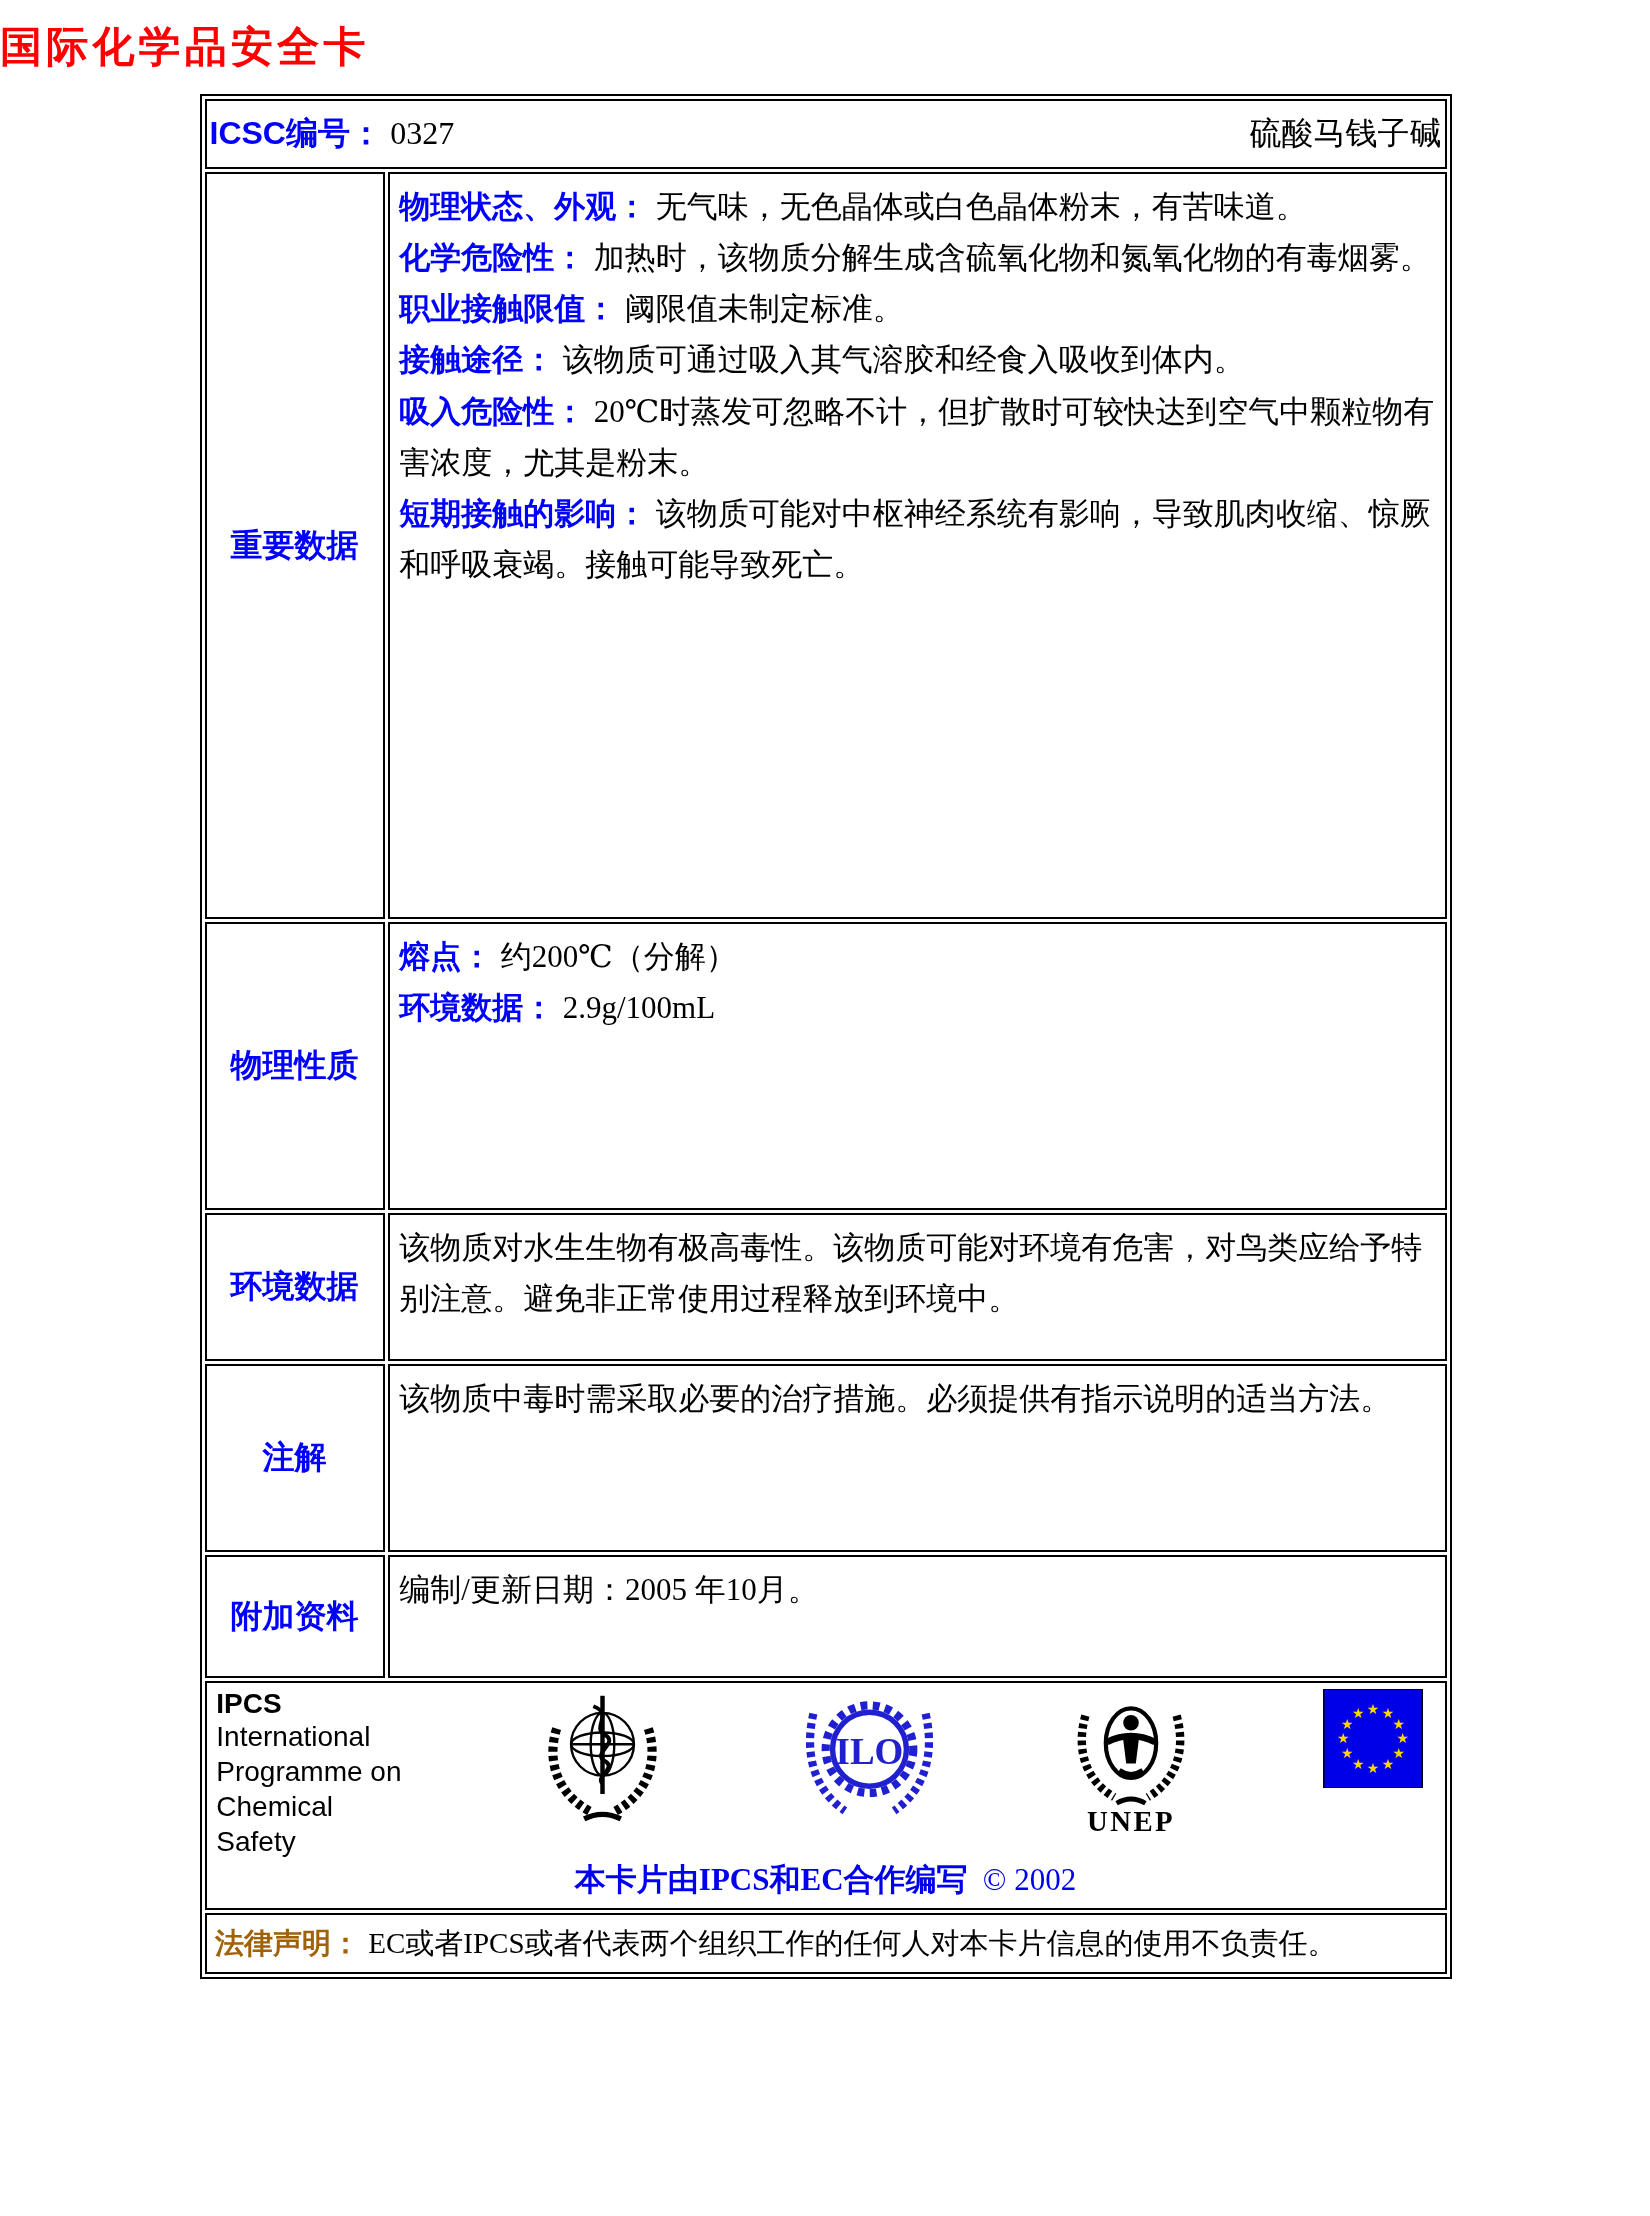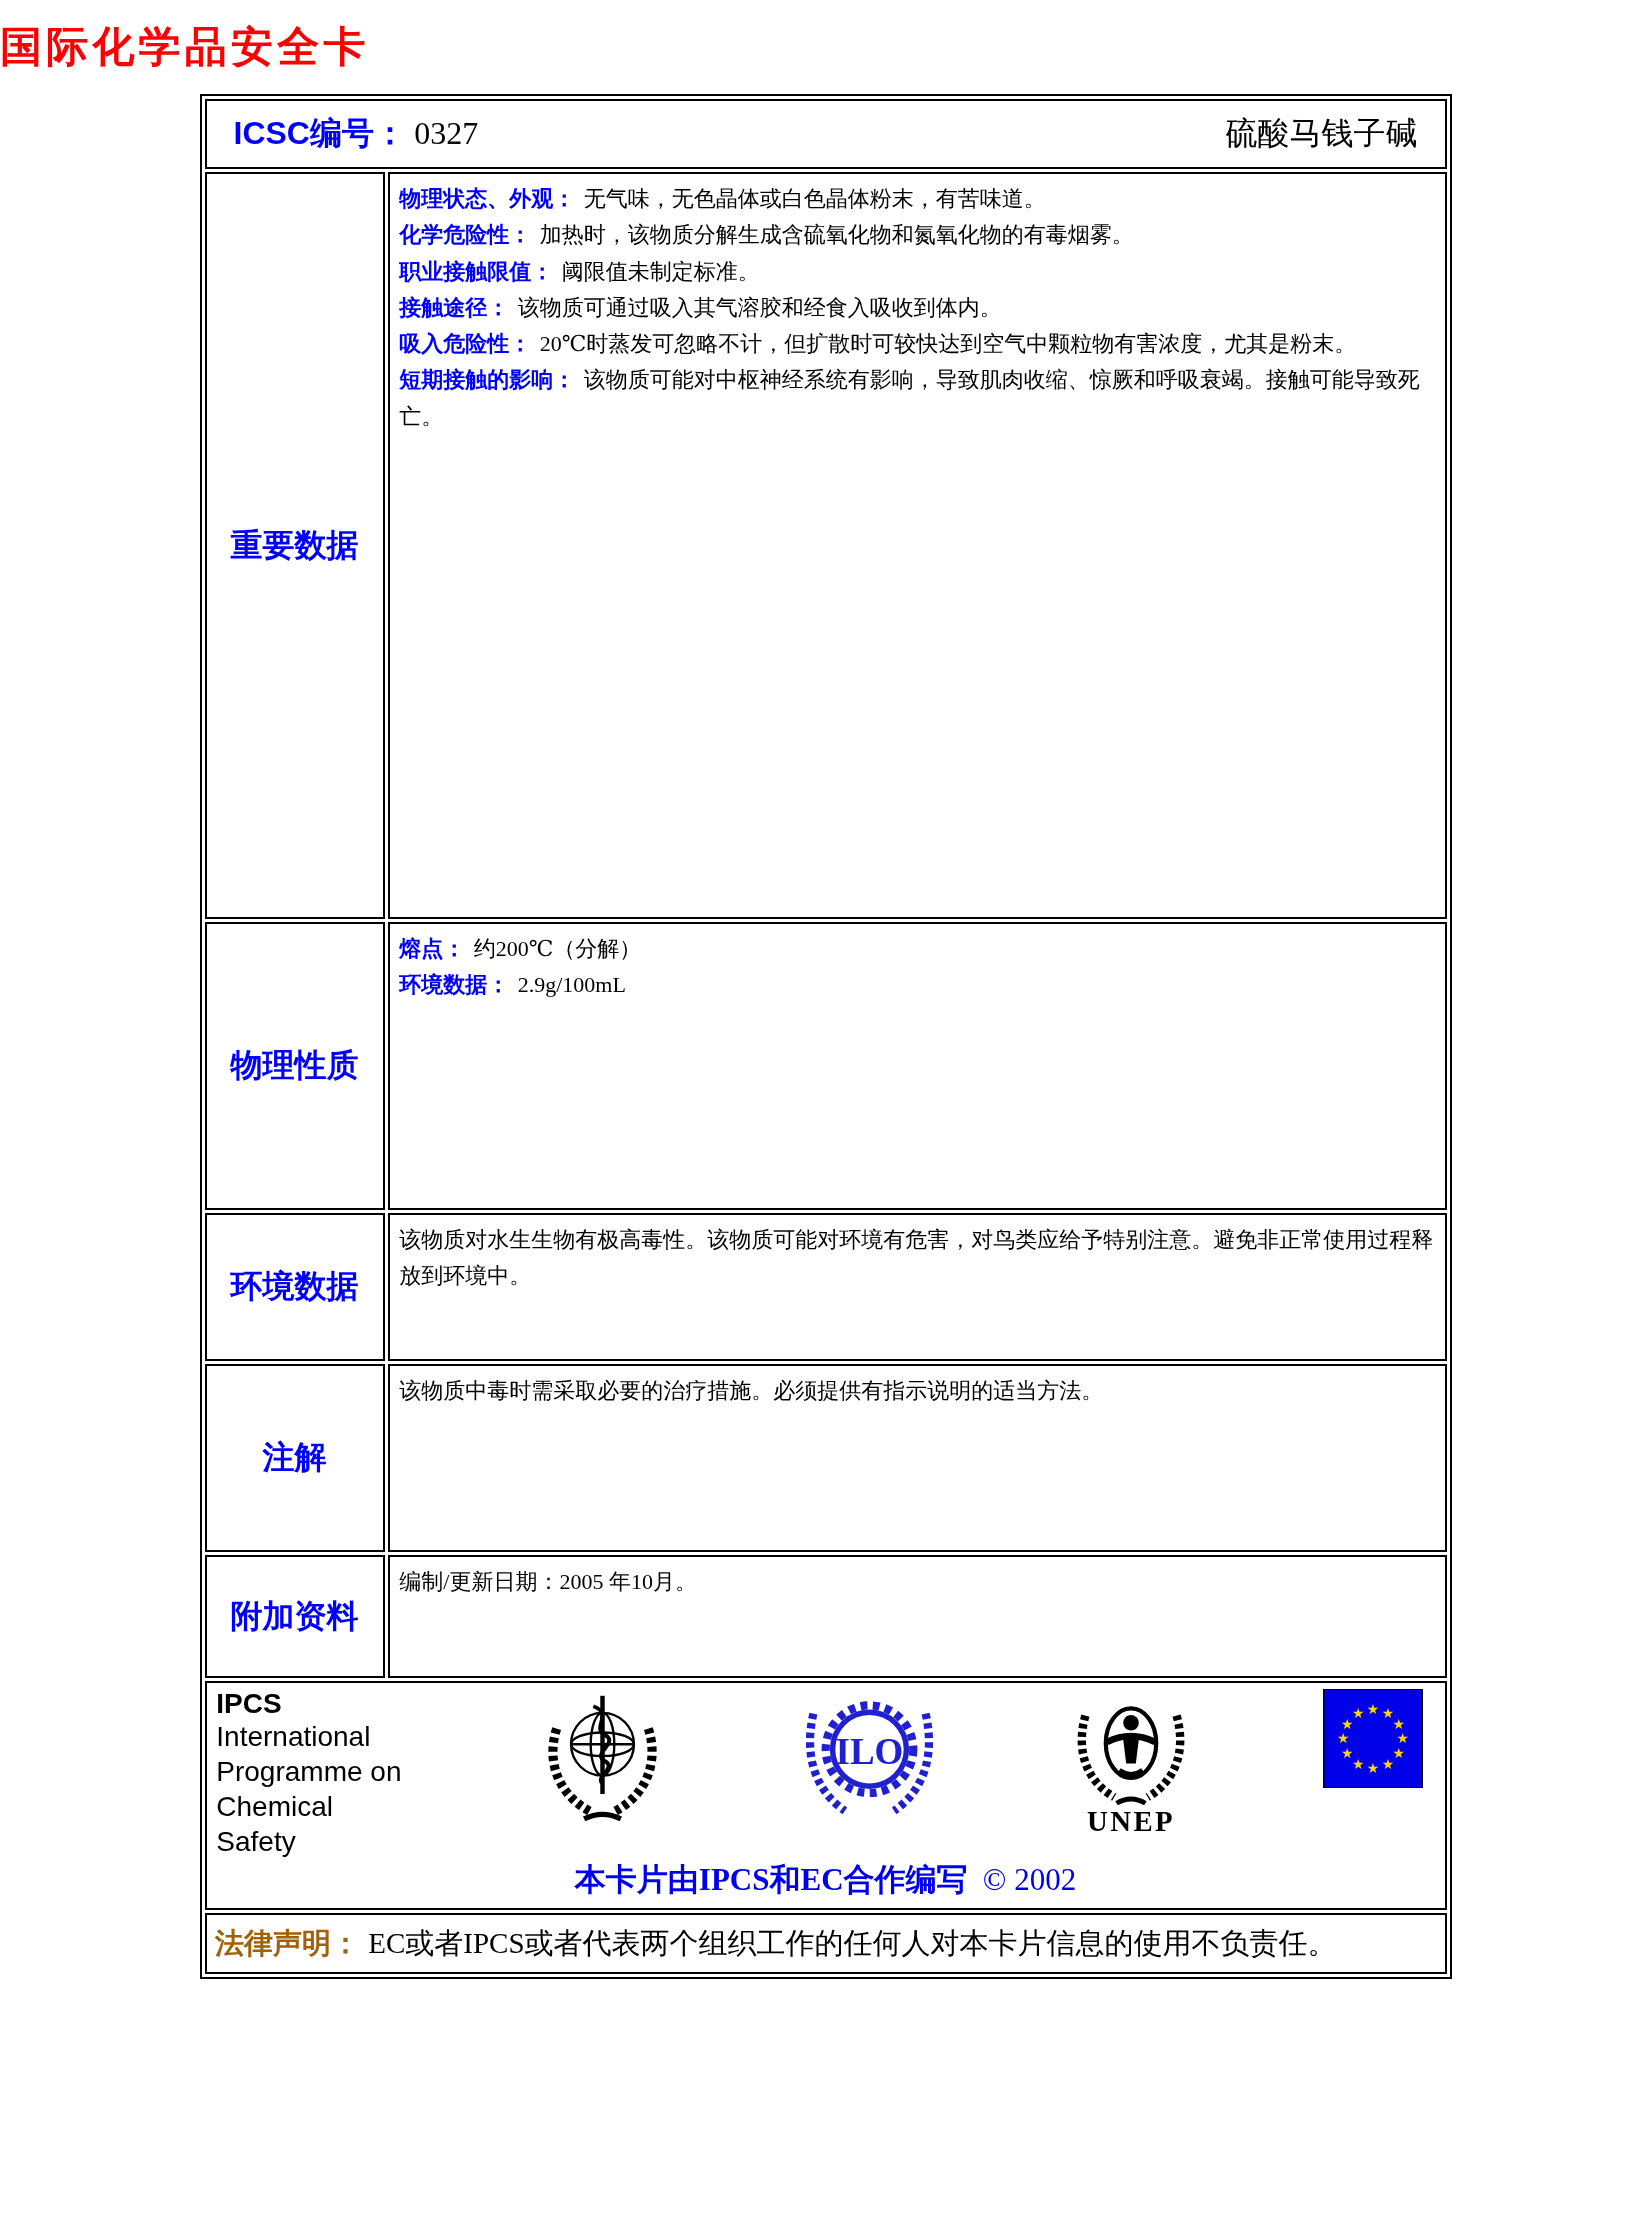--- a/index.html
+++ b/index.html
@@ -45,41 +45,41 @@
     text-align: center;
     vertical-align: middle;
     color: #0000ff;
     font-weight: bold;
     font-family: "Liberation Sans", "DejaVu Sans", sans-serif;
     font-size: 32px;
   }
   td.content-cell {
     vertical-align: top;
     padding: 7px 9.8px;
-    font-size: 22px;
+    font-size: 31px;
     line-height: 1.65;
     color: #000000;
     margin-top: 41px;
   }
   p.item { margin: 0; }
   .blabel {
     color: #0000ff;
     font-weight: bold;
     font-family: "Liberation Sans", "DejaVu Sans", sans-serif;
     margin-right: 8.4px;
   }
   td.header-cell {
     height: 70px;
     vertical-align: middle;
   }
   .header-inner {
     display: flex;
     justify-content: space-between;
     align-items: center;
-    padding: 0 26px;
+    padding: 0 2px;
     font-size: 32px;
   }
   .header-left { white-space: nowrap; }
   .header-name { white-space: nowrap; }
   td.legal-cell {
     height: 61px;
     vertical-align: middle;
     padding: 0 8.4px;
     font-size: 29px;
   }

